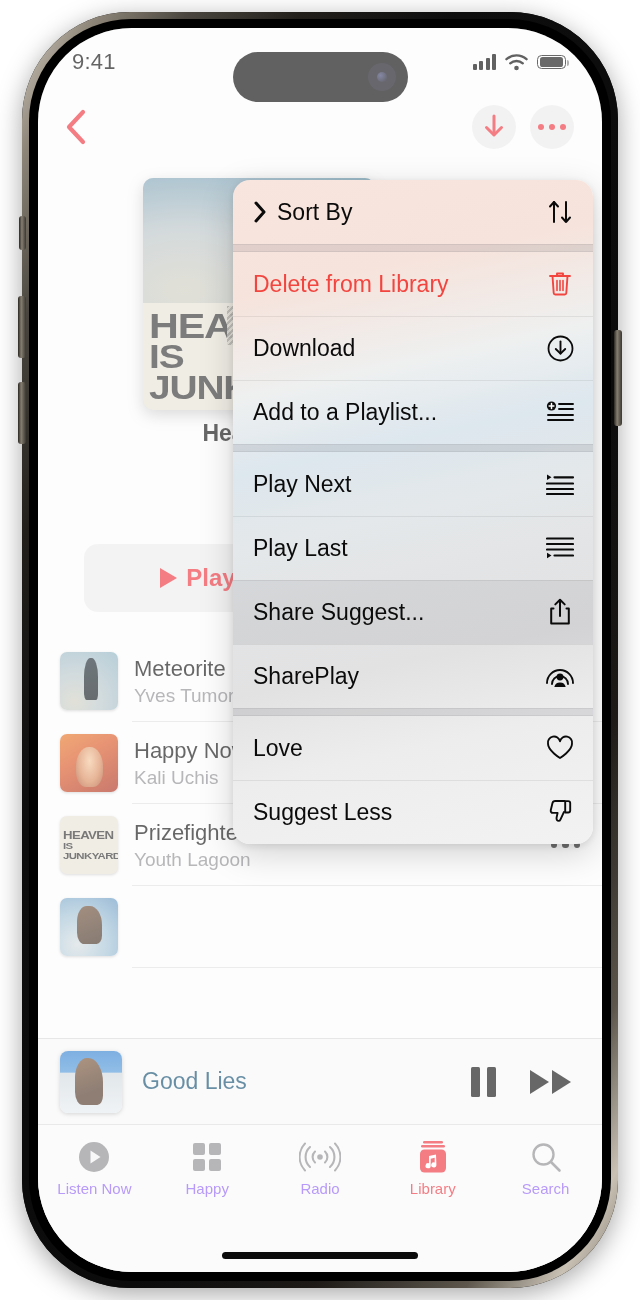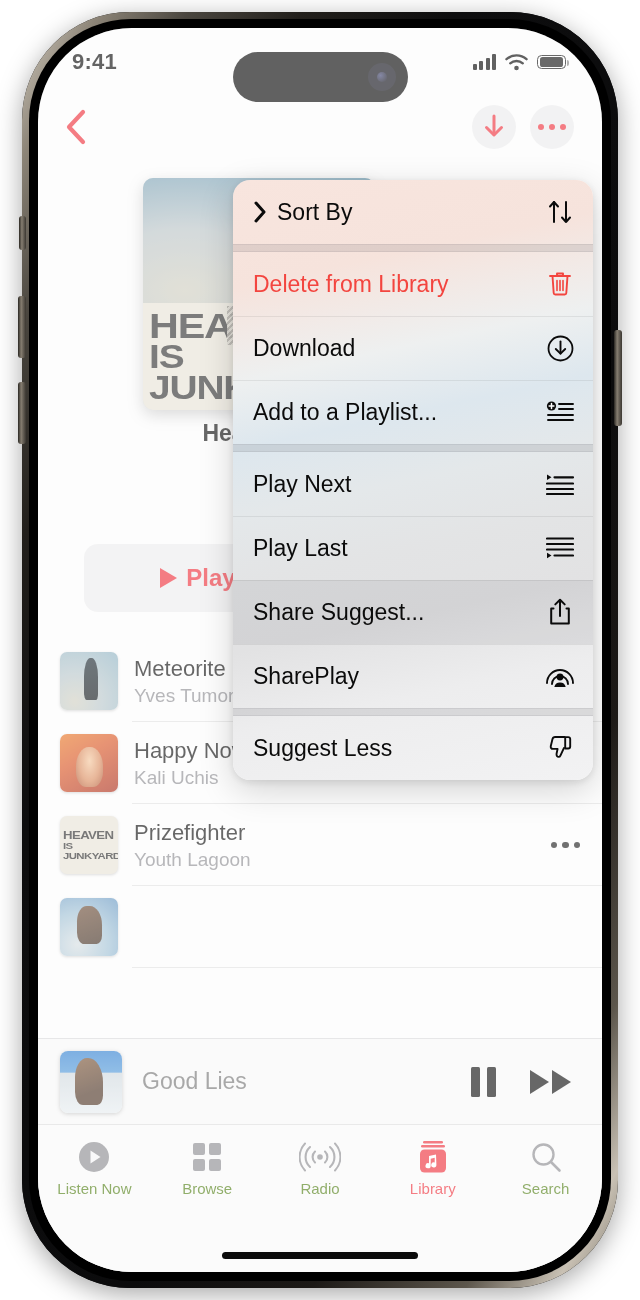--- a/index.html
+++ b/index.html
@@ -41,21 +41,21 @@
   .sb.left2{ left:18px; top:296px;  width:8px; height:62px; }
   .sb.left3{ left:18px; top:382px;  width:8px; height:62px; }
   .sb.right1{ left:614px; top:330px; width:8px; height:96px; }
 
   
   .statusbar{
     position:absolute; left:0; top:0; width:564px; height:62px;
     display:flex; align-items:center; justify-content:space-between;
     padding:0 36px 0 34px; z-index:40;
   }
-  .sb-time{ font-size:22px; font-weight:700; color:#050505; letter-spacing:.2px;
+  .sb-time{ font-size:22px; font-weight:400; color:#050505; letter-spacing:.2px;
             margin-top:6px; }
   .sb-right{ display:flex; align-items:center; gap:9px; margin-top:6px; }
 
   .island{
     position:absolute; left:195px; top:24px; width:175px; height:50px;
     border-radius:26px; background:#000; z-index:45;
   }
   .island-cam{
     position:absolute; right:12px; top:11px; width:28px; height:28px;
     border-radius:50%; background:#0b0b14;
@@ -205,36 +205,36 @@
     position:absolute; left:0; bottom:148px; width:564px; height:86px;
     background:rgba(247,247,247,.96);
     border-top:1px solid rgba(60,60,67,.16);
     display:flex; align-items:center; padding:0 28px 0 22px; z-index:25;
   }
   .mp-art{ width:62px; height:62px; border-radius:8px; overflow:hidden; flex:none;
            box-shadow:0 1px 4px rgba(0,0,0,.25); position:relative;
            background:linear-gradient(180deg,#2f7fd0 0%,#4d96d8 34%,#cfd8de 36%,#e6ecef 100%); }
   .mp-art::after{ content:""; position:absolute; left:24%; top:12%; width:46%; height:76%;
            background:linear-gradient(160deg,#7a5232,#4a3020 70%); border-radius:42% 52% 20% 28%; }
-  .mp-title{ margin-left:20px; font-size:23px; color:#737373; }
+  .mp-title{ margin-left:20px; font-size:23px; color:#0c4a6e; }
   .mp-ctrls{ margin-left:auto; display:flex; align-items:center; gap:32px; }
   .pausebtn{ display:flex; gap:7px; }
   .pausebtn i{ width:9px; height:30px; background:#0b0b0b; border-radius:1.5px; display:block; }
   .fwdbtn{ display:flex; }
 
   
   .tabbar{
     position:absolute; left:0; bottom:0; width:564px; height:148px;
     background:rgba(249,249,249,.95);
     border-top:1px solid rgba(60,60,67,.16);
     display:flex; align-items:flex-start; padding-top:14px; z-index:26;
   }
   .tab{ flex:1; display:flex; flex-direction:column; align-items:center; gap:5px; }
   .tab-ico{ height:36px; display:flex; align-items:center; justify-content:center; }
-  .tab-label{ font-size:15px; color:#4d7c0f; }
+  .tab-label{ font-size:15px; color:#8b5cf6; }
   .tab.active .tab-label{ color:#ee2d38; }
 
   .home-ind{
     position:absolute; left:50%; transform:translateX(-50%); bottom:13px;
     width:196px; height:7px; border-radius:4px; background:#0b0b0b; z-index:60;
   }
 
   
   .dim{ position:absolute; inset:0; background:rgba(255,255,255,.38); z-index:48; }
 
@@ -406,21 +406,21 @@
 
         <div class="tab">
           <div class="tab-ico">
             <svg width="30" height="30" viewBox="0 0 30 30">
               <rect x="1" y="1" width="12" height="12" rx="2" fill="#8a8a8e"></rect>
               <rect x="17" y="1" width="12" height="12" rx="2" fill="#8a8a8e"></rect>
               <rect x="1" y="17" width="12" height="12" rx="2" fill="#8a8a8e"></rect>
               <rect x="17" y="17" width="12" height="12" rx="2" fill="#8a8a8e"></rect>
             </svg>
           </div>
-          <div class="tab-label">Browse</div>
+          <div class="tab-label">Happy</div>
         </div>
 
         <div class="tab">
           <div class="tab-ico">
             <svg width="42" height="30" viewBox="0 0 42 30">
               <circle cx="21" cy="15" r="2.8" fill="#8a8a8e"></circle>
               <path d="M26 9.5a7.5 7.5 0 010 11M16 9.5a7.5 7.5 0 000 11" stroke="#8a8a8e" stroke-width="2.1" fill="none" stroke-linecap="round"></path>
               <path d="M31 5a13.5 13.5 0 010 20M11 5a13.5 13.5 0 000 20" stroke="#8a8a8e" stroke-width="2.1" fill="none" stroke-linecap="round"></path>
               <path d="M36 1.5a19.5 19.5 0 010 27M6 1.5a19.5 19.5 0 000 27" stroke="#8a8a8e" stroke-width="2" fill="none" stroke-linecap="round"></path>
             </svg>
@@ -598,20 +598,28 @@
             <path d="M2 20A13 13 0 0128 20" stroke="#0b0b0b" stroke-width="1.9" fill="none" stroke-linecap="round"></path>
             <path d="M7 21a8 8 0 0116 0" stroke="#0b0b0b" stroke-width="1.9" fill="none" stroke-linecap="round"></path>
             <circle cx="15" cy="14" r="3.4" fill="#0b0b0b"></circle>
             <path d="M9.3 24a5.9 5.9 0 0111.4 0z" fill="#0b0b0b"></path>
           </svg>
         </span>
       </div>
 
       <div class="ctx-sep"></div>
 
+      <div class="ctx-item">
+        <span class="ctx-label">Love</span>
+        <span class="ctx-ico">
+          <svg width="28" height="26" viewBox="0 0 28 26">
+            <path d="M14 23S2 15.6 2 8.8A6 6 0 0114 6.4 6 6 0 0126 8.8C26 15.6 14 23 14 23z" stroke="#0b0b0b" stroke-width="1.9" fill="none" stroke-linejoin="round"></path>
+          </svg>
+        </span>
+      </div>
 
       <div class="ctx-item">
         <span class="ctx-label">Suggest Less</span>
         <span class="ctx-ico">
           <svg width="26" height="27" viewBox="0 0 26 27">
             <path d="M17.5 2H8.2c-1.5 0-2.4.8-2.7 2L3.8 11c-.4 1.7.5 2.9 2.2 2.9h4.6l-1 4.6c-.4 1.9.6 3.4 2.1 3.4.8 0 1.3-.4 1.7-1.3l3.6-7.7" stroke="#0b0b0b" stroke-width="1.9" fill="none" stroke-linejoin="round" stroke-linecap="round"></path>
             <path d="M18.2 2.1h3c1.2 0 2 .8 2 2v7.4c0 1.2-.8 2-2 2h-3z" stroke="#0b0b0b" stroke-width="1.9" fill="none" stroke-linejoin="round"></path>
           </svg>
         </span>
       </div>

